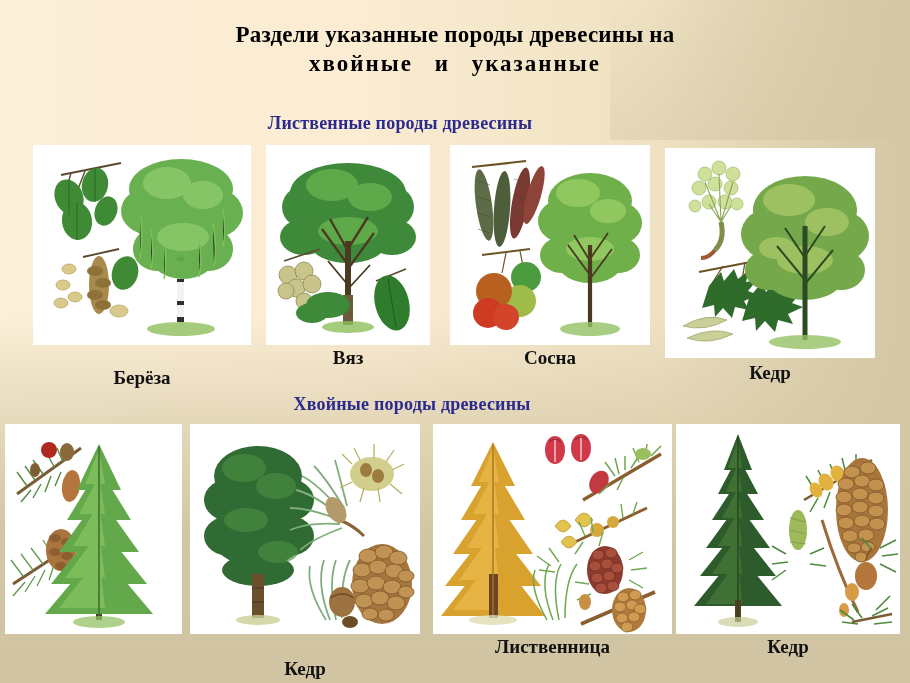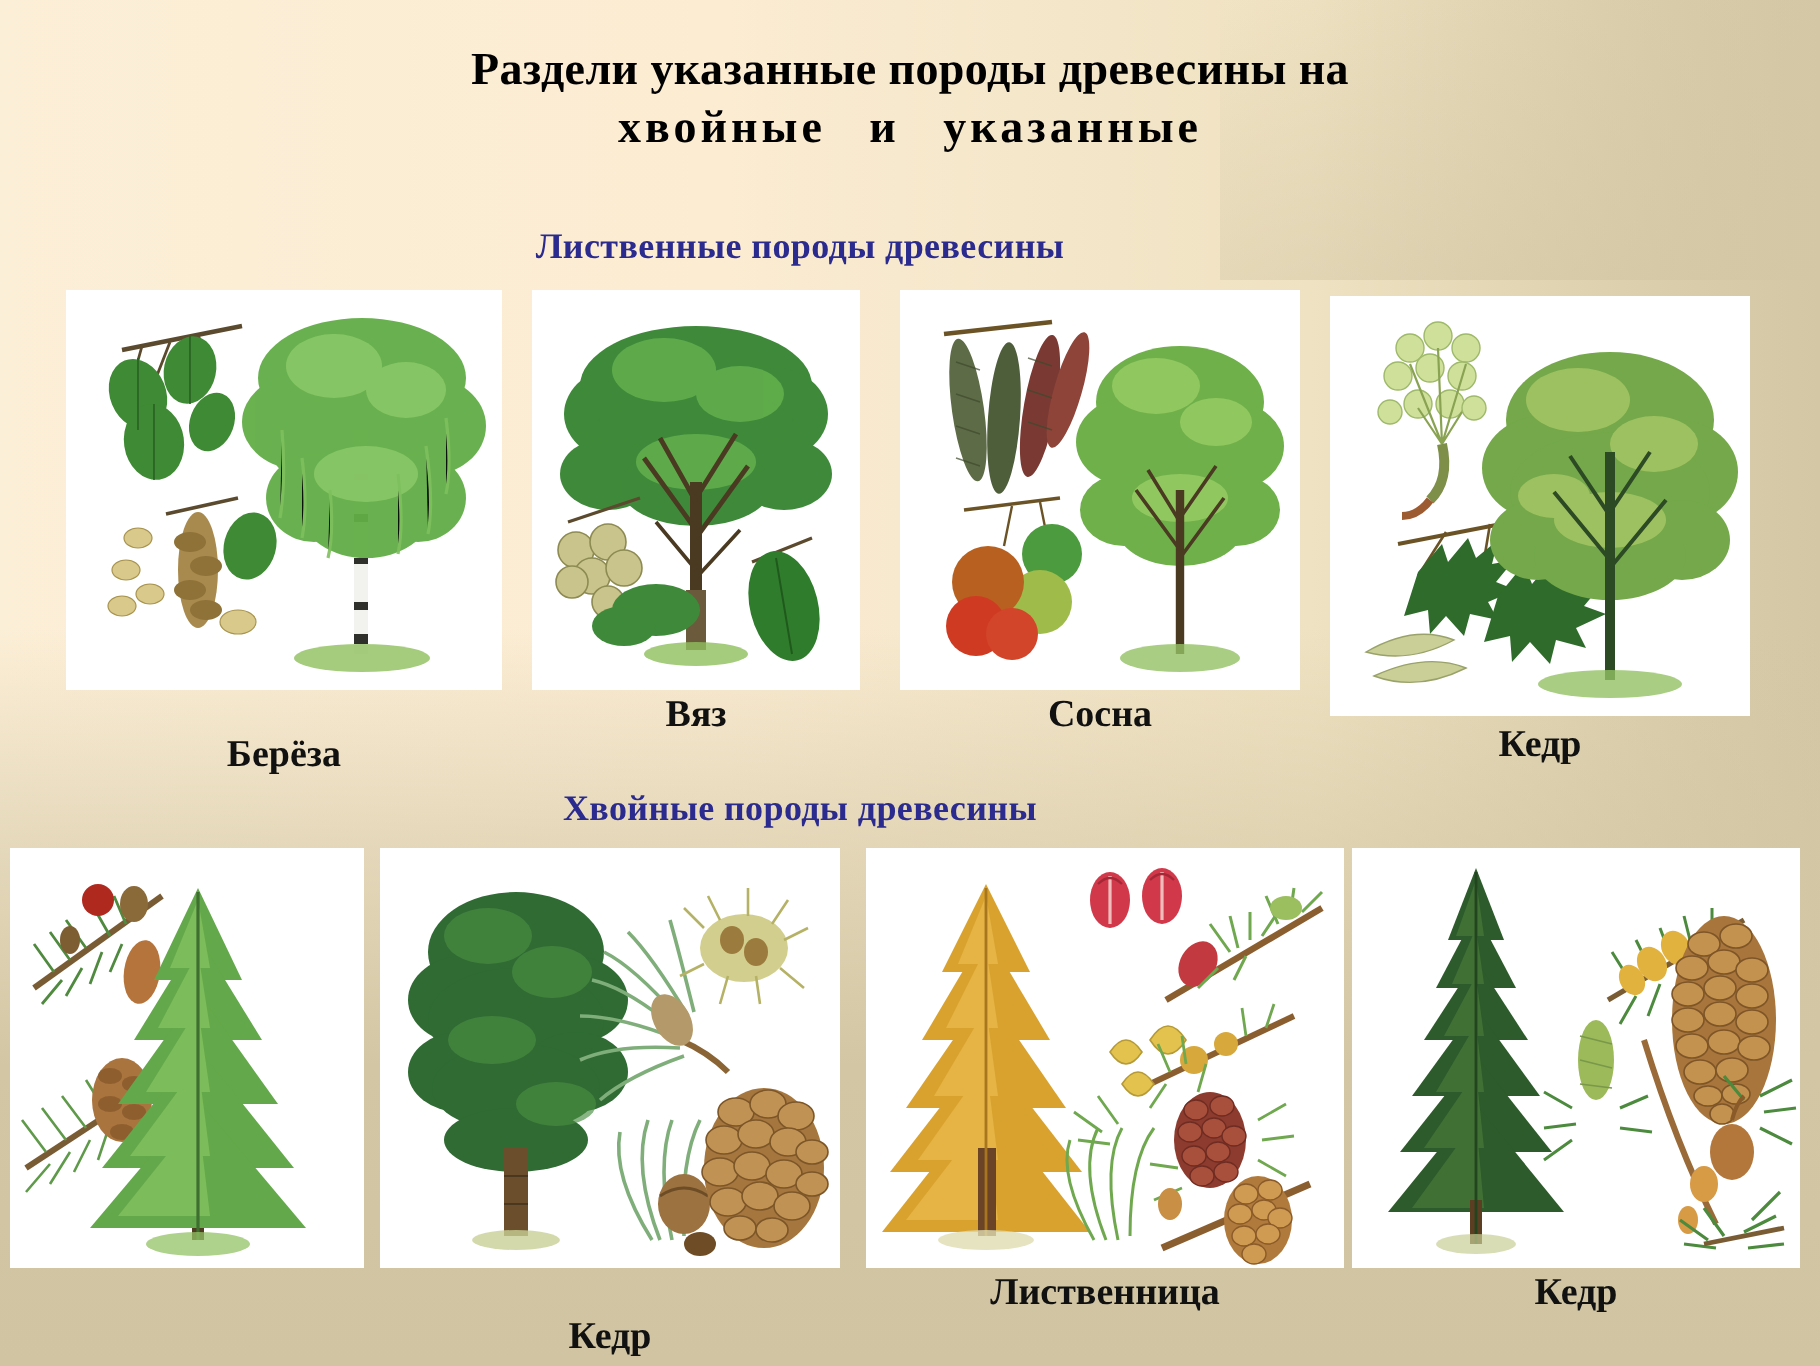--- a/index.html
+++ b/index.html
@@ -67,21 +67,21 @@
     position: absolute;
     width: 800px;
     left: 0;
     text-align: center;
     font-size: 18px;
     font-weight: bold;
     color: #2b2b8f;
     letter-spacing: 0.2px;
   }
   #head-deciduous { top: 113px; }
-  #head-conifer   { top: 394px; }
+  #head-conifer   { top: 394px; padding-left: 12px; }
 
   .panel {
     position: absolute;
     background: #ffffff;
     overflow: hidden;
   }
   .panel-label {
     position: absolute;
     text-align: center;
     font-size: 19px;

